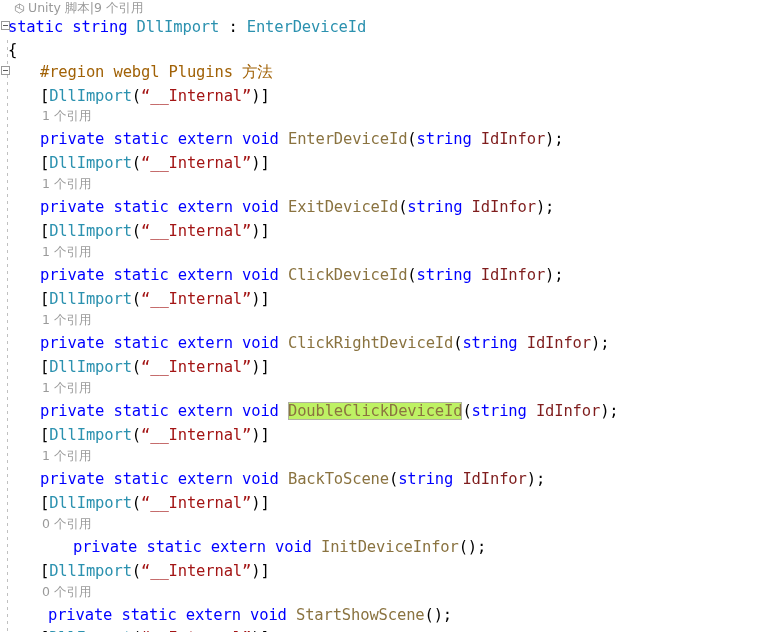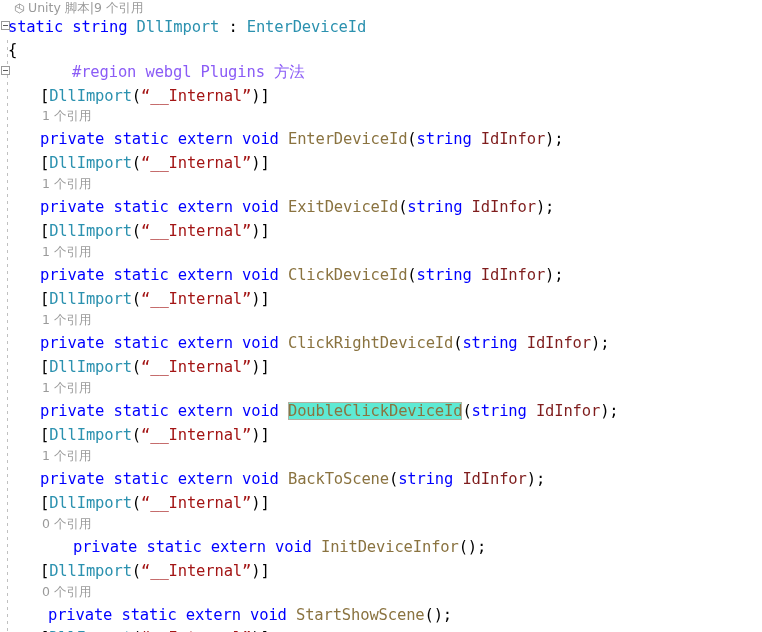--- a/index.html
+++ b/index.html
@@ -81,25 +81,25 @@
     color: #9a9a9a;
     font-family: "DejaVu Sans", "Liberation Sans", sans-serif;
   }
 
   
   .kw   { color: #0000ff; }
   .typ  { color: #2b91af; }
   .mth  { color: #8a7340; }
   .str  { color: #a31515; }
   .pun  { color: #000000; }
-  .prep { color: #8b5cf6; margin-left: 32px; }
+  .prep { color: #a16207; }
   .ident{ color: #7f1d1d; }
 
   .hl {
-    background: #5eead4;
+    background: #bef264;
     outline: 1px solid #b0b0a0;
     outline-offset: -1px;
   }
 
   .unity-icon {
     display: inline-block;
     vertical-align: -2px;
     margin-right: 3px;
   }
 </style>

